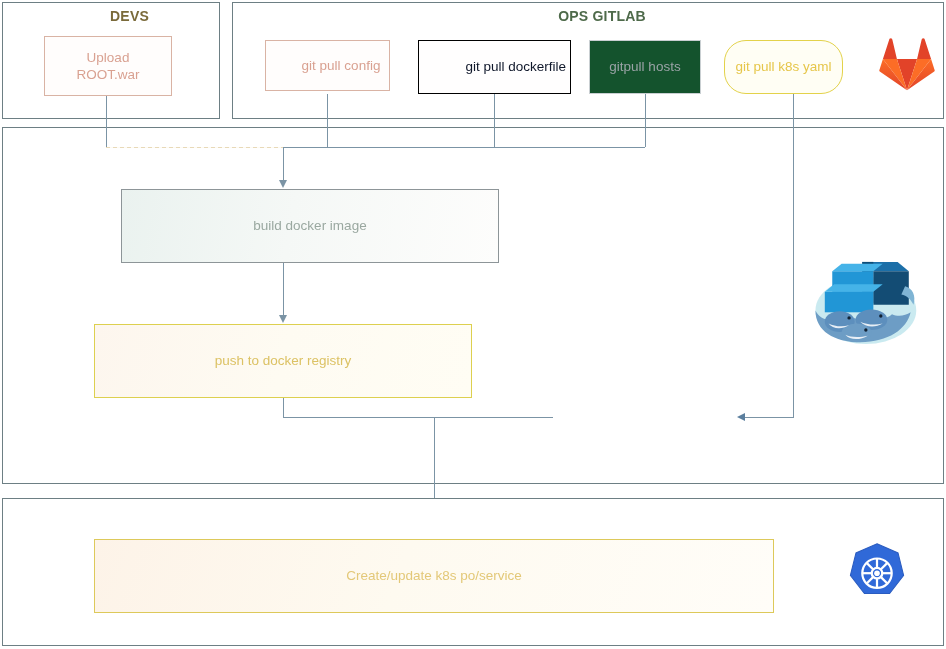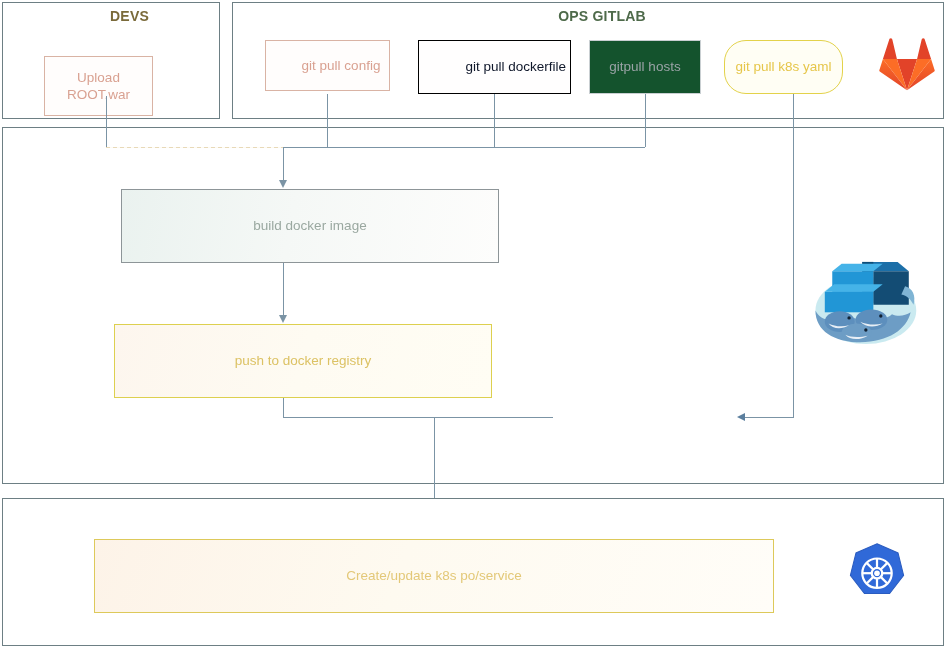--- a/index.html
+++ b/index.html
@@ -62,21 +62,20 @@
   }
   .node-build {
     border: 1px solid #8d9598;
     color: #9aa8a0;
     background: linear-gradient(100deg, #eaf2ef 0%, #f5f8f6 45%, #fdfdfc 100%);
   }
   .node-push {
     border: 1px solid #ddd04f;
     color: #dcc264;
     background: linear-gradient(105deg, #fdf6ee 0%, #fefbf2 50%, #fffdf4 100%);
-    margin-left: 20px;
   }
   .node-merge {
     border: 1px solid #e0cf55;
     color: #dcc152;
     background: linear-gradient(110deg, #fdf4ea 0%, #fffdf3 60%, #fffef7 100%);
   }
   .node-create {
     border: 1px solid #ddc95a;
     color: #e3c878;
     background: linear-gradient(110deg, #fdf3e8 0%, #fefaf0 45%, #fffdf8 100%);
@@ -110,21 +109,21 @@
   .logo { position: absolute; }
 </style>
 </head>
 <body>
 
 <div id="canvas">
 
   <div class="panel" style="left:2px; top:2px; width:218px; height:117px;"></div>
   <div class="panel-title" style="left:2px; top:8px; width:255px; text-align:center; color:#7a6a3a;">DEVS</div>
 
-  <div class="node node-salmon" style="left:44px; top:36px; width:109px; height:60px; flex-direction:column;margin-top:20px;">
+  <div class="node node-salmon" style="left:44px; top:36px; width:128px; height:60px; flex-direction:column;">
     <span>Upload</span>
     <span>ROOT.war</span>
   </div>
 
   <div class="panel" style="left:232px; top:2px; width:712px; height:117px;"></div>
   <div class="panel-title" style="left:232px; top:8px; width:712px; text-align:center; color:#4e6a4a;margin-left:14px;">OPS GITLAB</div>
 
   <div class="node node-salmon" style="left:265px; top:40px; width:125px; height:51px;padding-left:31px;">
     <span>git pull config</span>
   </div>

